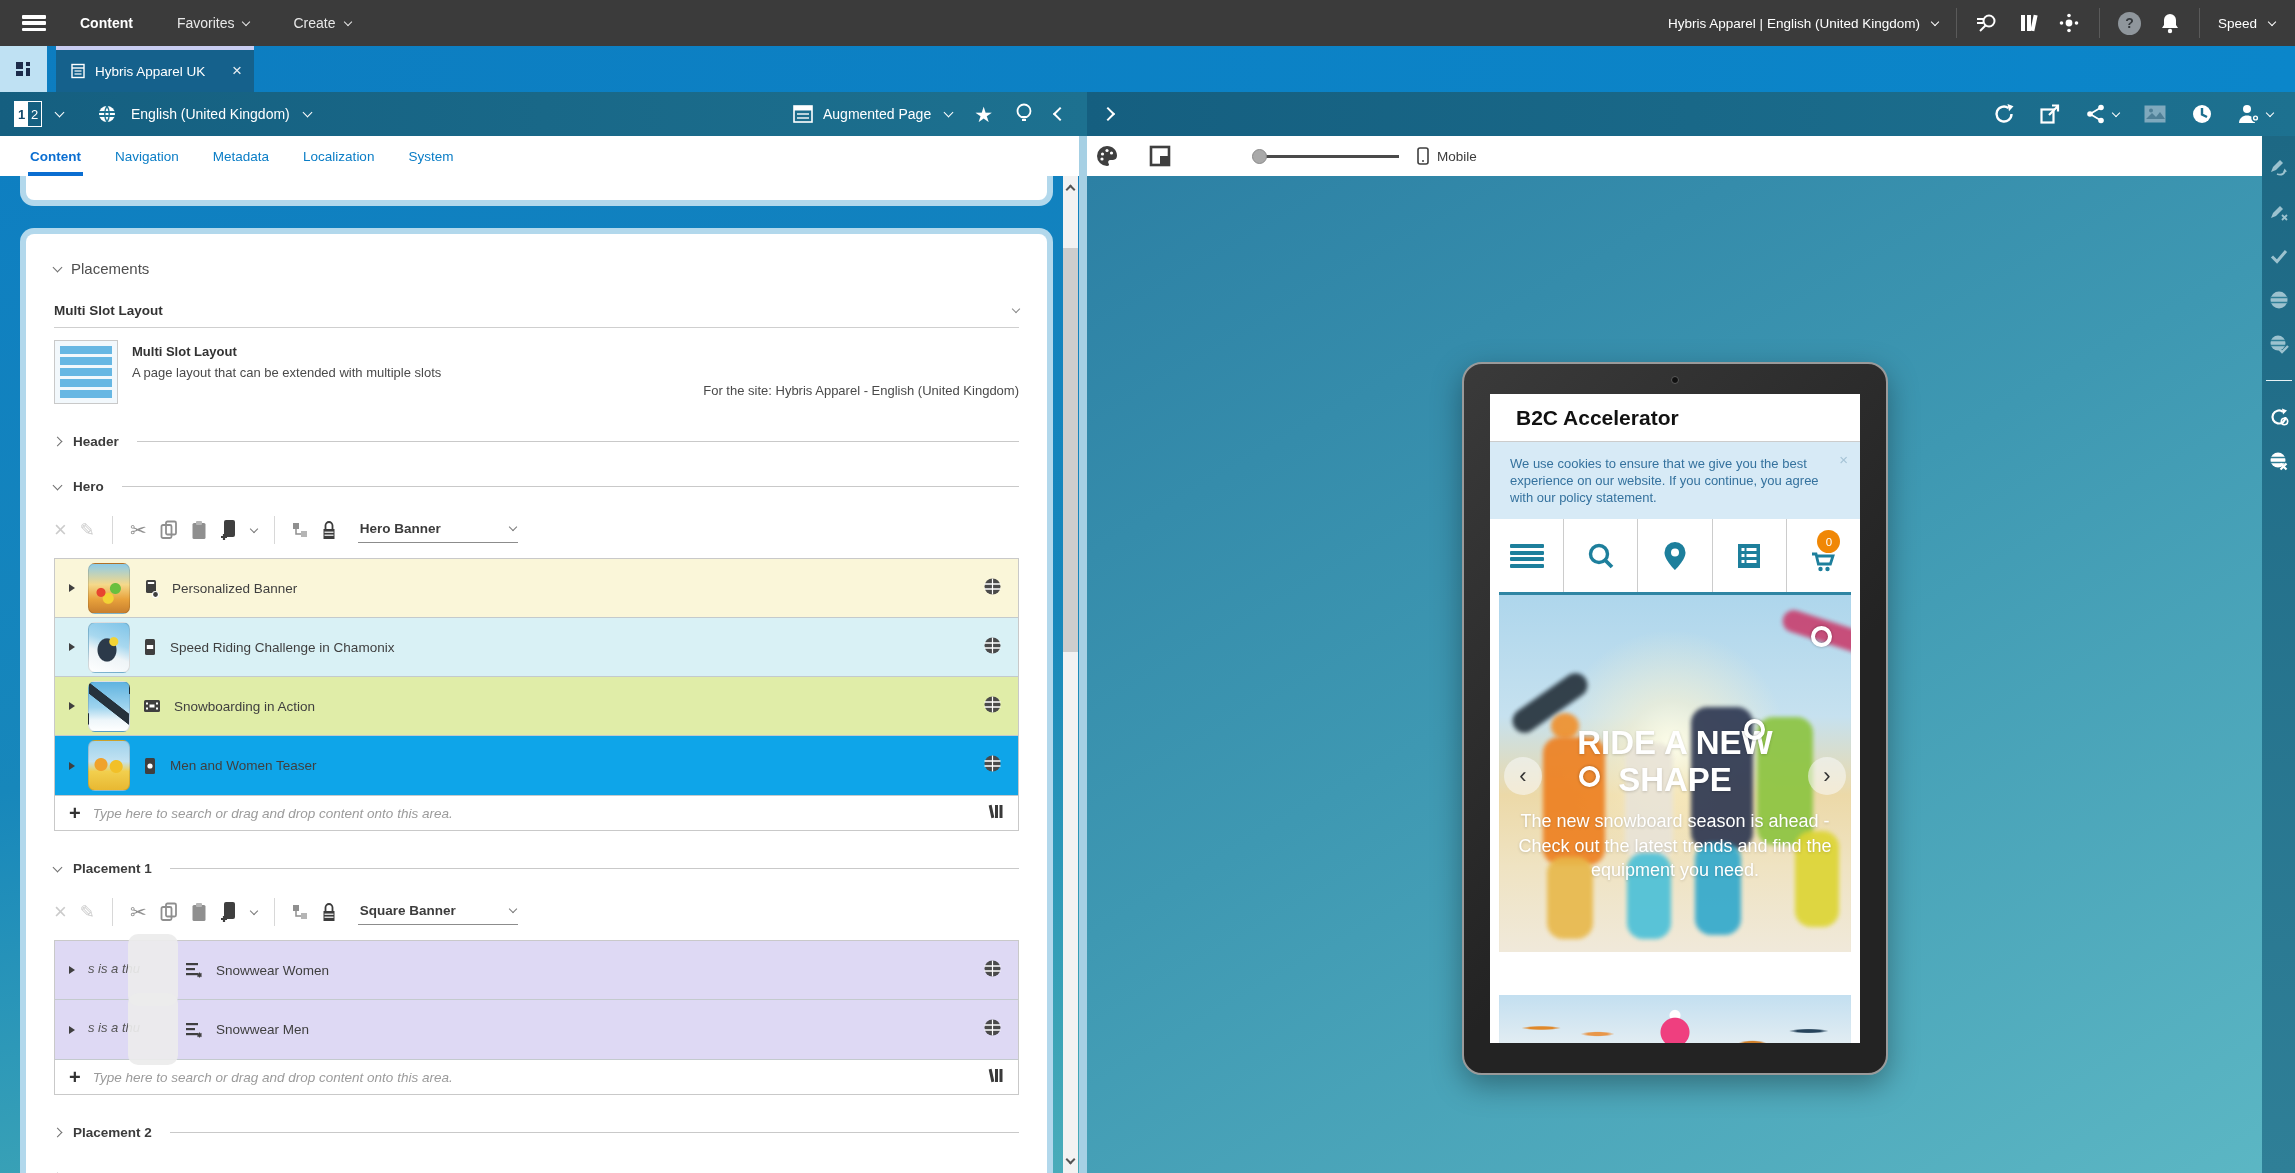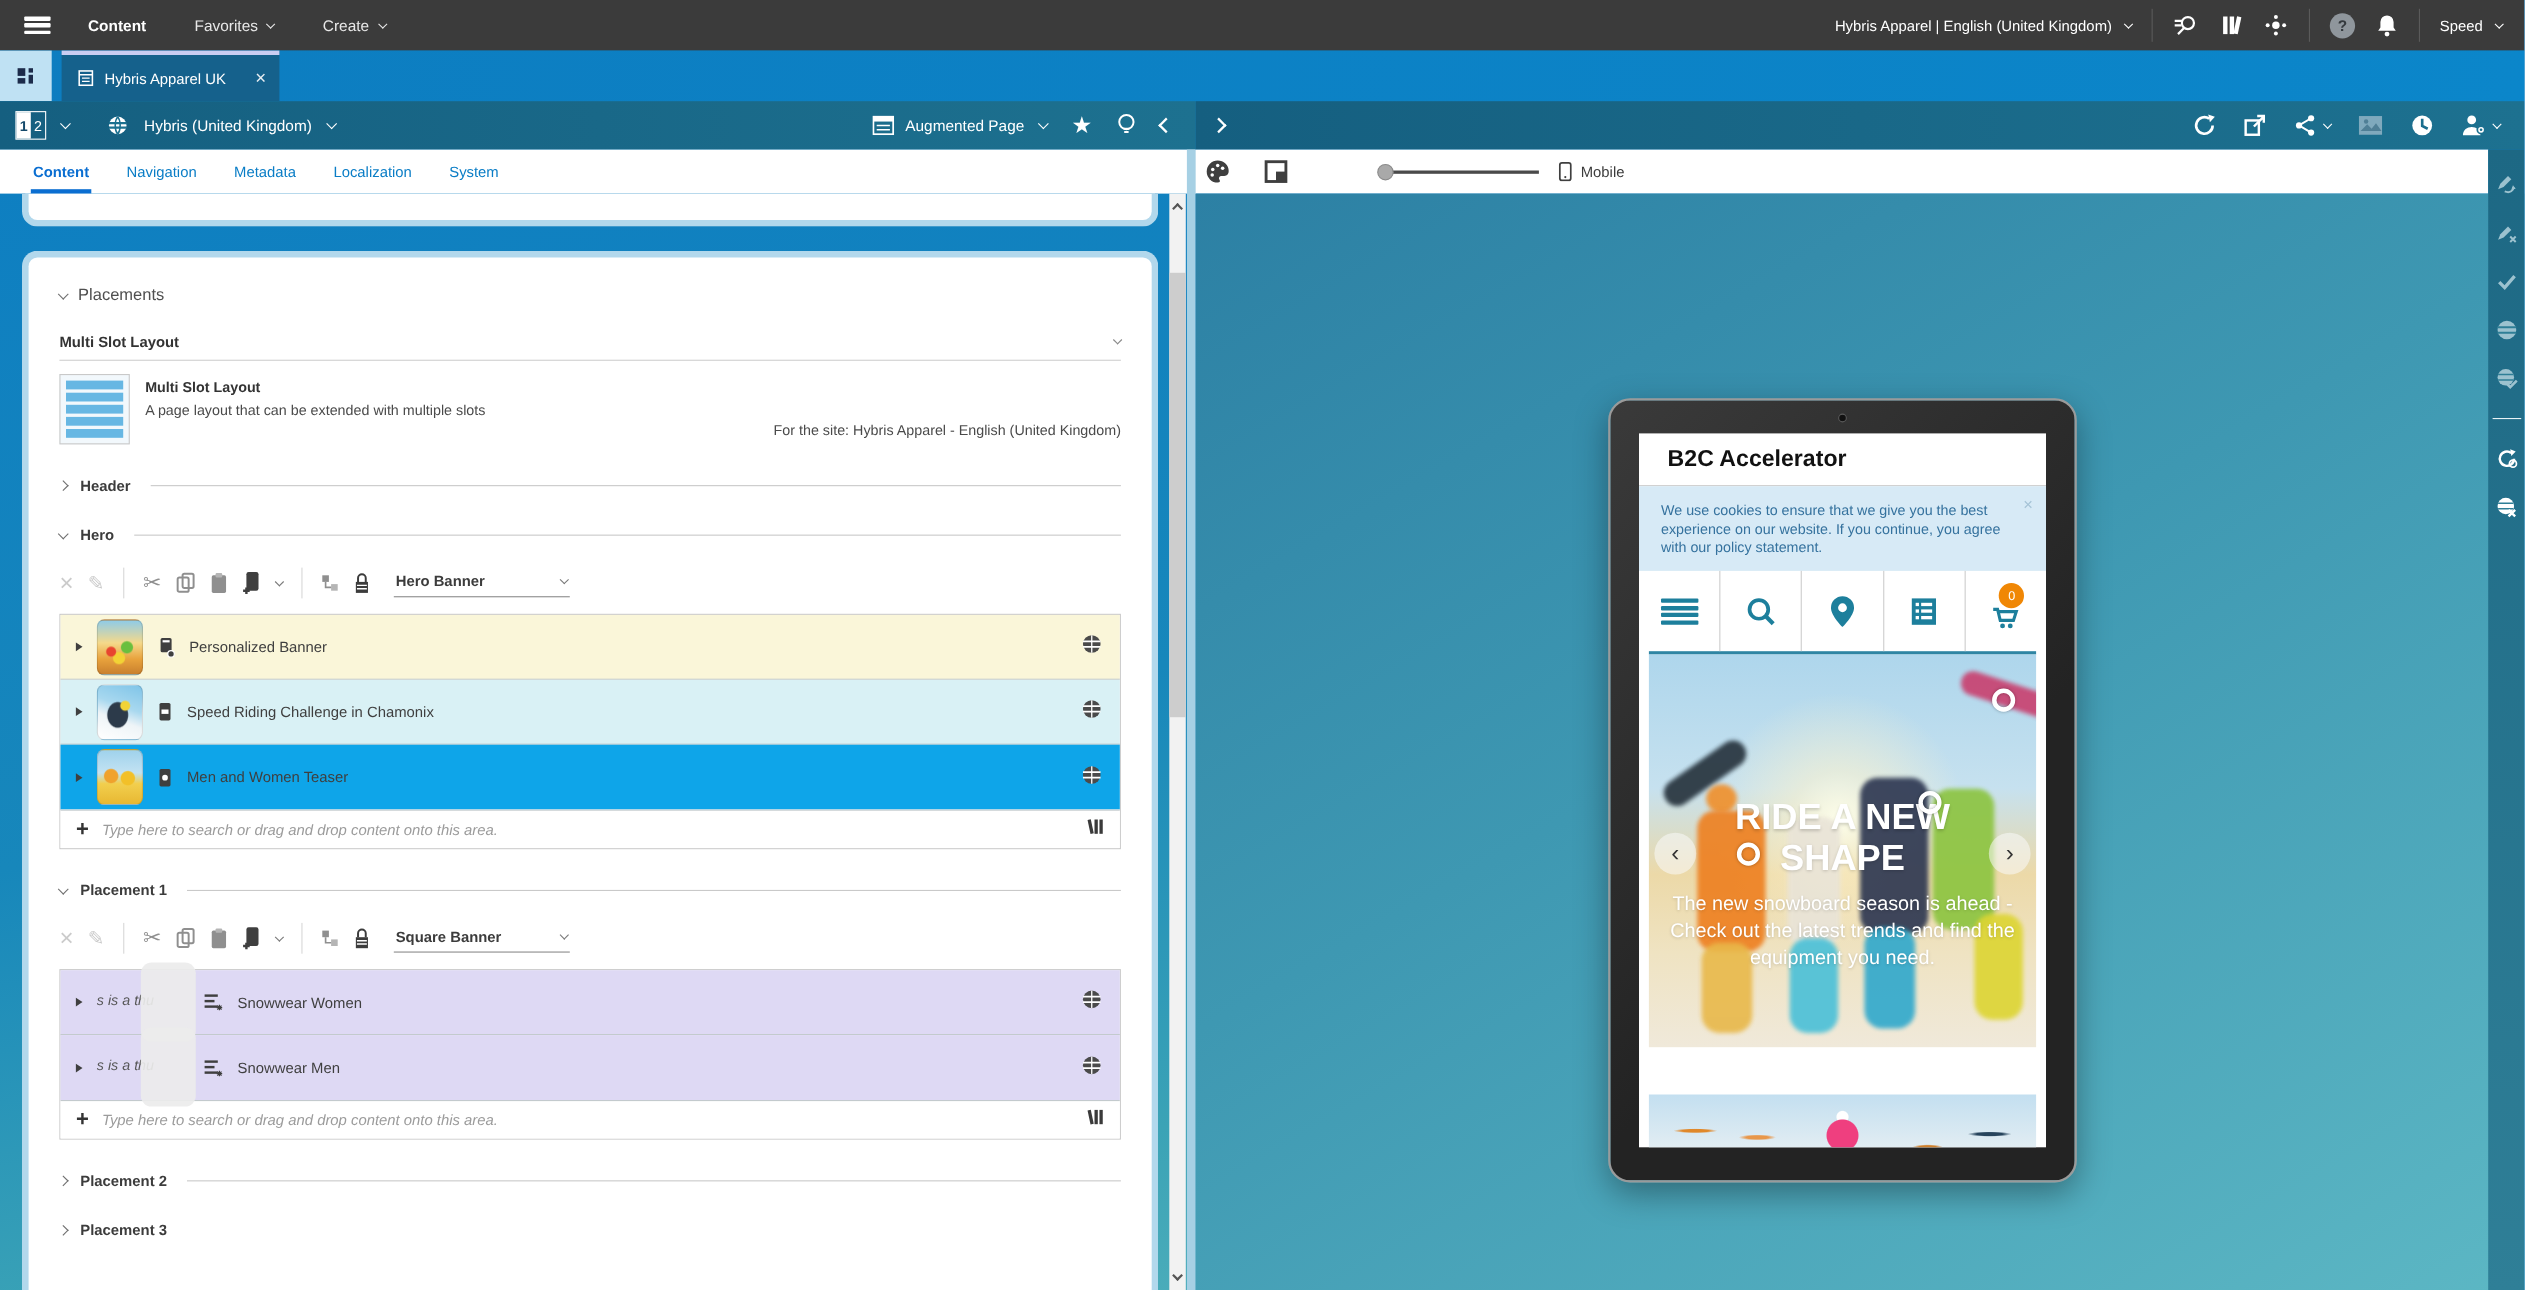--- a/index.html
+++ b/index.html
@@ -280,21 +280,21 @@
             <span class="d2">2</span>
           </div>
           <i class="chev"></i>
           <span style="margin-left:20px;display:flex">
             <svg width="20" height="20" viewBox="0 0 20 20">
                 <circle cx="10" cy="10" r="8" fill="#fff"></circle>
                 <path d="M2 8h16M2 12h16" stroke="#1d7190" stroke-width="2"></path>
                 <path d="M10 2c-3 4-3 12 0 16M10 2c3 4 3 12 0 16" stroke="#1d7190" stroke-width="1.4" fill="none"></path>
               </svg>
           </span>
-          <span>Hybris (United Kingdom)</span>
+          <span>English (United Kingdom)</span>
           <i class="chev"></i>
         </div>
         <div class="lt-right">
           <span style="display:flex">
             <svg width="20" height="18" viewBox="0 0 20 18">
                 <rect x="1" y="1" width="18" height="16" fill="none" stroke="#fff" stroke-width="1.6"></rect>
                 <rect x="1" y="1" width="18" height="4.5" fill="#fff"></rect>
                 <line x1="4" y1="9" x2="16" y2="9" stroke="#fff" stroke-width="1.4"></line>
                 <line x1="4" y1="13" x2="16" y2="13" stroke="#fff" stroke-width="1.4"></line>
               </svg>
@@ -431,20 +431,42 @@
             <div class="crow" style="background: rgb(217, 241, 245);">
               <i class="caret"></i>
               <div class="cthumb thumb-ski"></div>
               <span class="typico">
                 <svg width="14" height="20" viewBox="0 0 14 20">
                     <rect x="2" y="2" width="10" height="16" rx="1.5" fill="#3f3f3f"></rect>
                     <rect x="3.8" y="8" width="6.4" height="4" fill="#fff"></rect>
                   </svg>
               </span>
               <span class="lbl">Speed Riding Challenge in Chamonix</span>
+              <span class="globe">
+                <svg width="19" height="19" viewBox="0 0 19 19">
+                    <circle cx="9.5" cy="9.5" r="8" fill="#4a4a4a"></circle>
+                    <path d="M1.5 7h16M1.5 12h16" stroke="#fff" stroke-width="1.6"></path>
+                    <path d="M9.5 1.5v16" stroke="#fff" stroke-width="1.2"></path>
+                  </svg>
+              </span>
+            </div>
+            <div class="crow" style="background: rgb(224, 237, 168);">
+              <i class="caret"></i>
+              <div class="cthumb thumb-snowboard"></div>
+              <span class="typico">
+                <svg width="18" height="16" viewBox="0 0 18 16">
+                    <rect x="1" y="2" width="16" height="12" rx="1.5" fill="#3f3f3f"></rect>
+                    <rect x="3" y="4.5" width="2" height="2" fill="#fff"></rect>
+                    <rect x="3" y="9.5" width="2" height="2" fill="#fff"></rect>
+                    <rect x="13" y="4.5" width="2" height="2" fill="#fff"></rect>
+                    <rect x="13" y="9.5" width="2" height="2" fill="#fff"></rect>
+                    <rect x="6.5" y="6.5" width="5" height="3" fill="#fff"></rect>
+                  </svg>
+              </span>
+              <span class="lbl">Snowboarding in Action</span>
               <span class="globe">
                 <svg width="19" height="19" viewBox="0 0 19 19">
                     <circle cx="9.5" cy="9.5" r="8" fill="#4a4a4a"></circle>
                     <path d="M1.5 7h16M1.5 12h16" stroke="#fff" stroke-width="1.6"></path>
                     <path d="M9.5 1.5v16" stroke="#fff" stroke-width="1.2"></path>
                   </svg>
               </span>
             </div>
             <div class="crow" style="border-bottom: none; background: #0ea5e9;">
               <i class="caret"></i>

